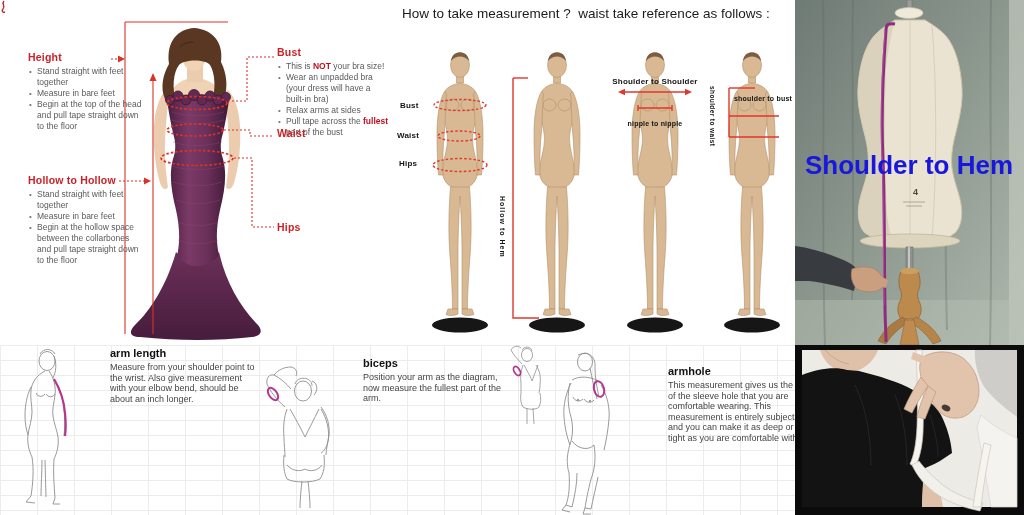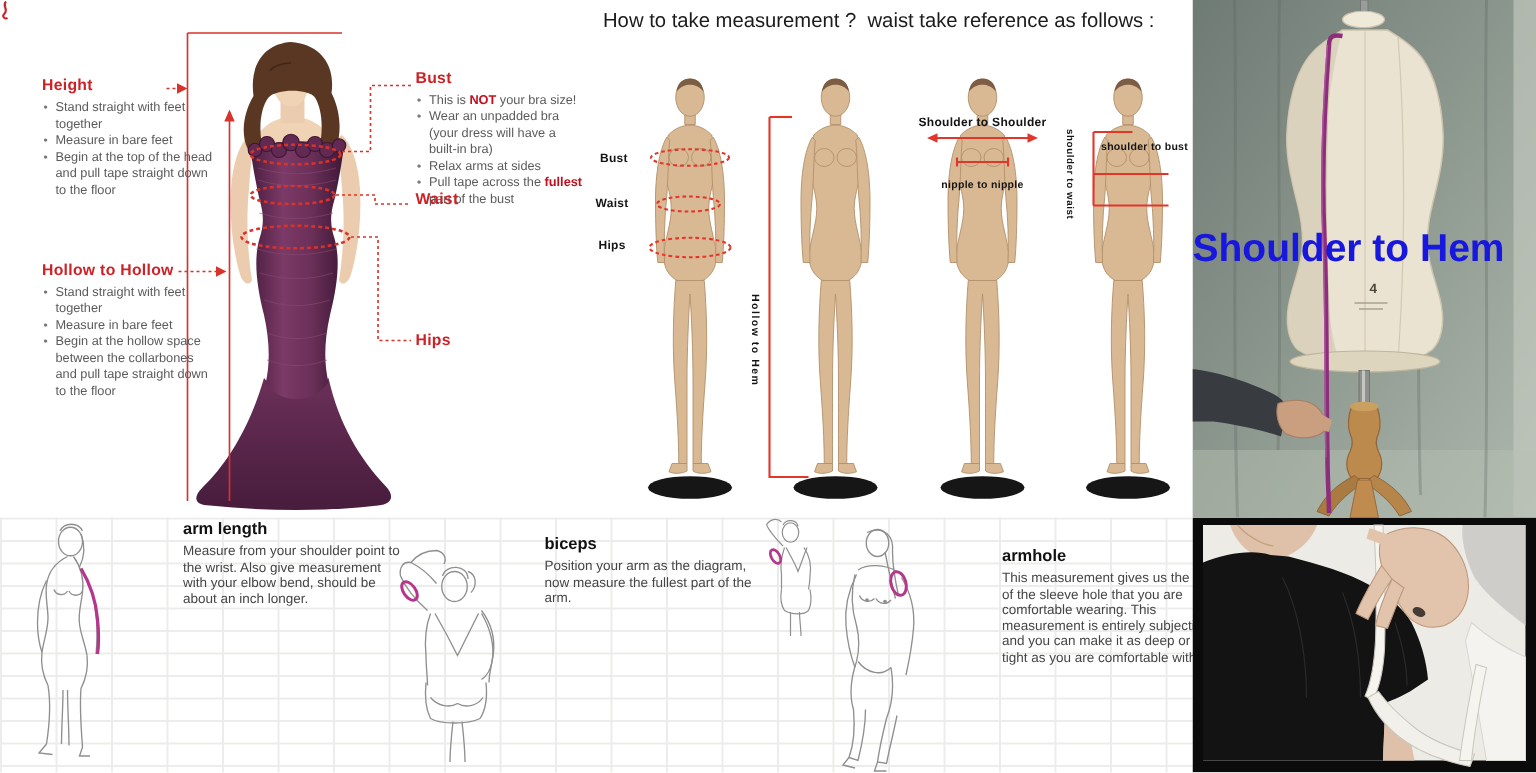--- a/index.html
+++ b/index.html
@@ -13,21 +13,21 @@
   .ann li{position:relative;padding-left:9px;font-size:8.5px;line-height:11px;color:#5a5a5a}
   .ann li::before{content:"•";position:absolute;left:1px;top:0;color:#777;font-size:8px}
   .em{color:#c20f1e;font-weight:bold}
   
   .mid-header{position:absolute;left:402px;top:6px;font-size:13.5px;color:#1b1b1b;white-space:pre}
   .mini-label{position:absolute;font-size:8px;font-weight:bold;color:#141414;letter-spacing:.2px;white-space:nowrap}
   .vlabel{position:absolute;writing-mode:vertical-rl;font-size:7px;font-weight:bold;color:#141414;letter-spacing:1px;white-space:nowrap}
   .tiny-label{font-size:7px}
   .ctr{text-align:center}
   
-  .caption-blue{position:absolute;left:796px;top:150px;width:228px;font-size:26px;font-weight:bold;color:#1717dd;white-space:nowrap}
+  .caption-blue{position:absolute;left:796px;top:150px;width:228px;text-align:center;font-size:26px;font-weight:bold;color:#1717dd;white-space:nowrap}
   
   .bottom-row{position:absolute;left:0;top:345px;width:795px;height:170px;background-color:#fff;
     background-image:linear-gradient(to right,#ececea 1px,transparent 1px),linear-gradient(to bottom,#ececea 1px,transparent 1px);
     background-size:37px 15px}
   .bt{position:absolute}
   .bt h4{font-size:11px;font-weight:bold;color:#111}
   .bt p{font-size:9px;line-height:10.5px;color:#454545;margin-top:3px}
 </style>
 </head>
 <body>
@@ -314,21 +314,21 @@
         <circle cx="590" cy="56" r=".8" fill="#888"></circle>
       <path d="M570,38 C567,50 568,62 571,72 C573,80 573,88 571,96"></path>
       <path d="M572,96 C578,104 588,106 594,100"></path>
       <path d="M571,96 C567,108 566,118 569,128 C570,140 569,152 566,160 L572,162 C575,150 577,138 577,128"></path>
       <path d="M594,100 C596,112 595,124 591,134 C588,146 586,156 585,163 L591,164 C593,154 596,142 598,132"></path>
       <path d="M566,160 l-4,5 l8,2 M585,163 l-2,6 l8,0"></path>
     </g>
     <ellipse cx="599" cy="44" rx="5" ry="8" transform="rotate(-15 599 44)" stroke="#b5368d" stroke-width="2" fill="none"></ellipse>
   </svg>
 
-  <div class="bt" style="left:122px;top:2px;width:146px">
+  <div class="bt" style="left:110px;top:2px;width:146px">
     <h4>arm length</h4>
     <p>Measure from your shoulder point to the wrist. Also give measurement with your elbow bend, should be about an inch longer.</p>
   </div>
   <div class="bt" style="left:363px;top:12px;width:142px">
     <h4>biceps</h4>
     <p>Position your arm as the diagram, now measure the fullest part of the arm.</p>
   </div>
   <div class="bt" style="left:668px;top:20px;width:147px">
     <h4>armhole</h4>
     <p>This measurement gives us the size of the sleeve hole that you are comfortable wearing. This measurement is entirely subjective and you can make it as deep or as tight as you are comfortable with.</p>

